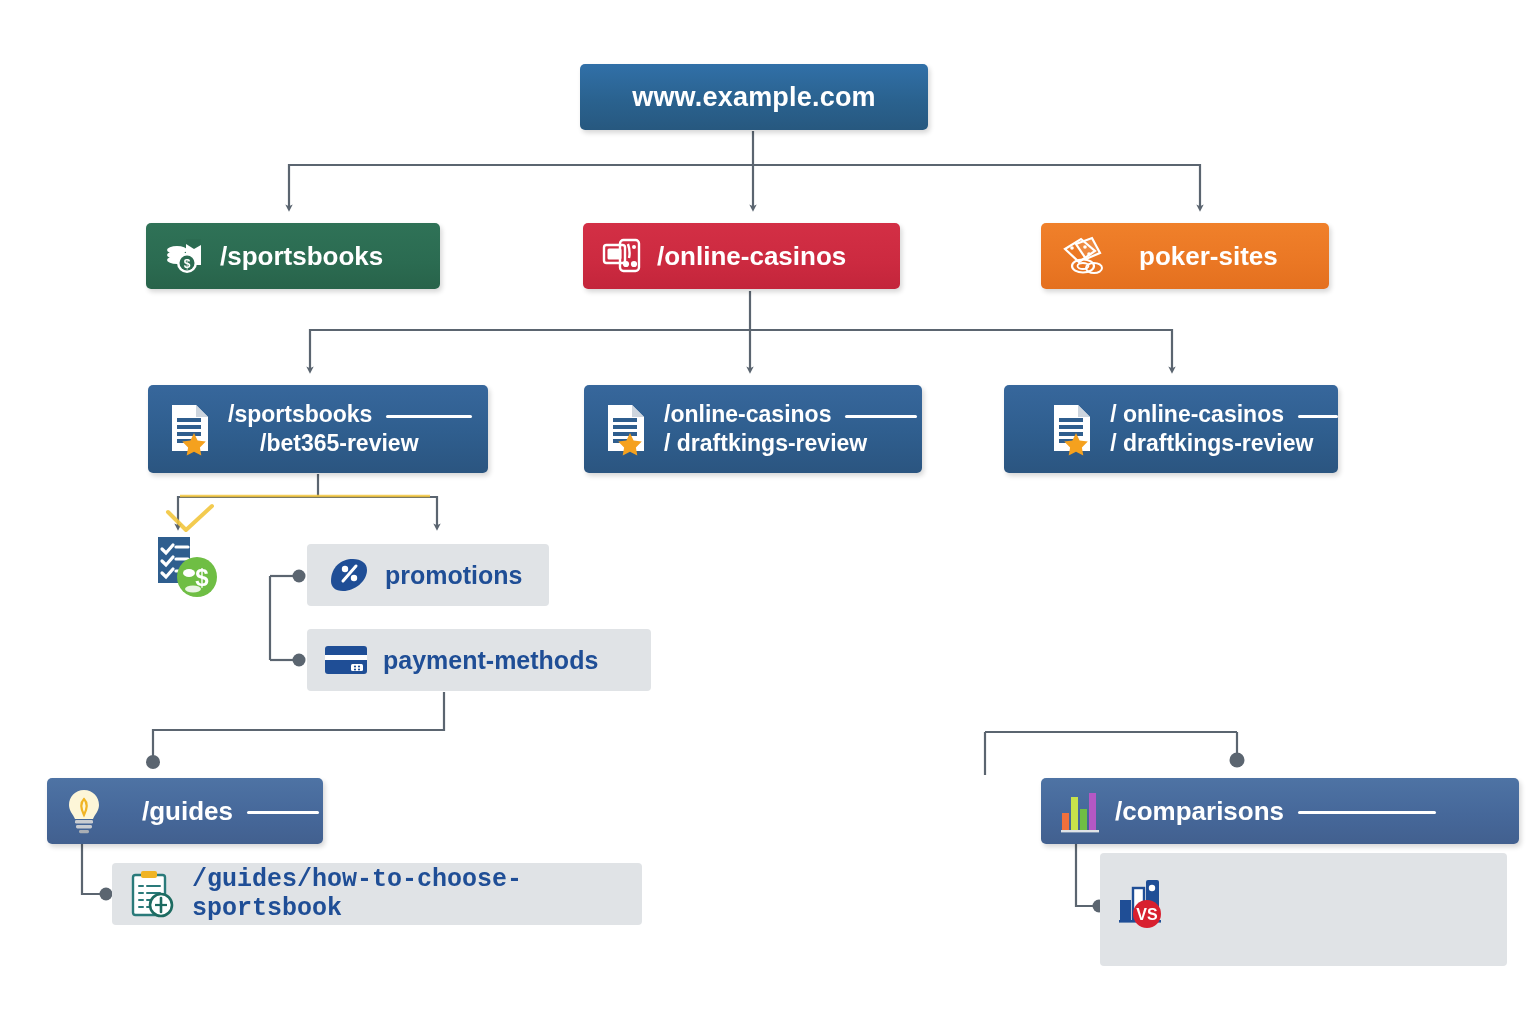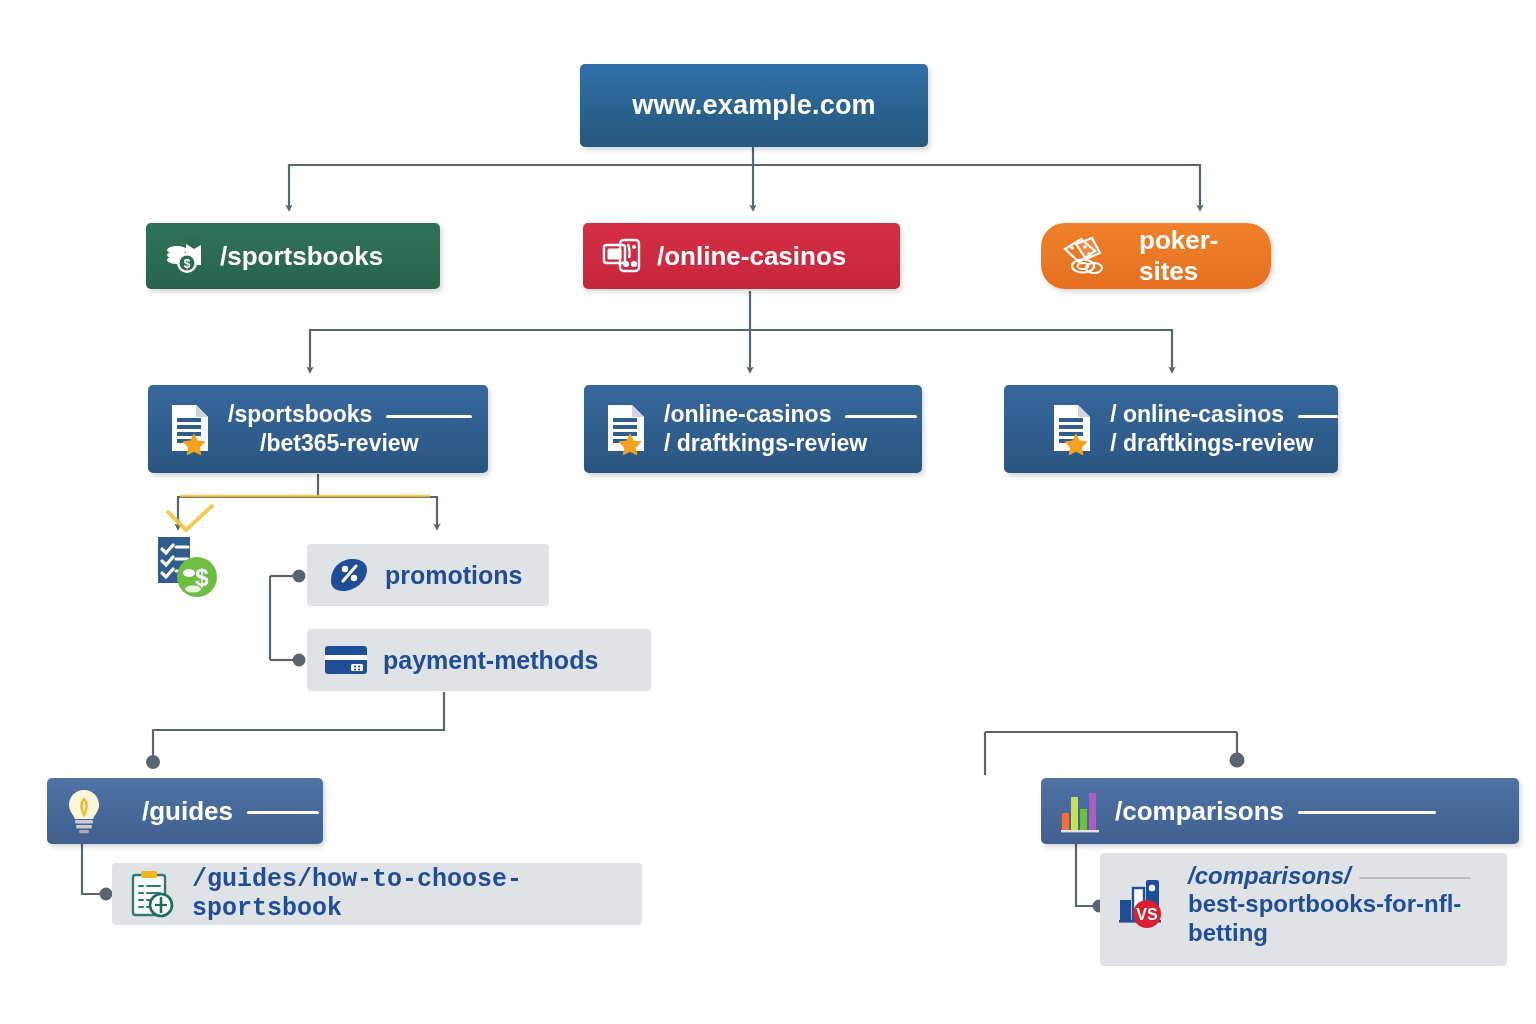--- a/index.html
+++ b/index.html
@@ -39,42 +39,42 @@
     display: flex;
     align-items: center;
     justify-content: center;
   }
   .node .lbl {
     white-space: pre-line;
   }
 
   
   .n-root {
-    left: 580px; top: 64px; width: 348px; height: 83px;
+    left: 580px; top: 64px; width: 348px; height: 66px;
     background: linear-gradient(180deg,#2e6399 0%, #255party 0%, #265c8f 100%);
     background: linear-gradient(180deg,#3170a8 0%, #2a628f 55%, #27587f 100%);
     justify-content: center;
   }
   .n-root .lbl {
     color: #ffffff;
     font-size: 27px;
     font-weight: bold;
     letter-spacing: .2px;
   }
 
   
   .n-l2 { height: 66px; border-radius: 5px; padding-left: 18px; }
   .n-l2 .lbl { color: #ffffff; font-size: 26px; font-weight: 600; margin-left: 12px; }
   .n-sportsbooks { left: 146px; top: 223px; width: 294px;
     background: linear-gradient(180deg,#2f7257 0%, #2b6b51 60%, #28634a 100%); }
   .n-casinos { left: 583px; top: 223px; width: 317px;
     background: linear-gradient(180deg,#d32f45 0%, #cc2a40 60%, #c3253b 100%); }
-  .n-poker { left: 1041px; top: 223px; width: 230px;
+  .n-poker { left: 1041px; top: 223px; width: 288px;
     background: linear-gradient(180deg,#f0802a 0%, #ea7724 60%, #e4701f 100%);
-    justify-content: flex-start; border-radius: 24px; }
+    justify-content: flex-start; }
   .n-poker .lbl { margin-left: 28px; }
 
   
   .n-l3 { height: 88px; border-radius: 5px; padding-left: 16px;
     background: linear-gradient(180deg,#37679c 0%, #2f5e8e 55%, #2b5580 100%); }
   .n-l3 .lbl { color: #ffffff; font-size: 23px; font-weight: 600; margin-left: 10px; line-height: 1.25; }
   .n-rev1 { left: 148px; top: 385px; width: 340px; }
   .n-rev2 { left: 584px; top: 385px; width: 338px; }
   .n-rev3 { left: 1004px; top: 385px; width: 334px; justify-content: flex-end; }
 
@@ -384,16 +384,15 @@
       <svg width="60" height="58" viewBox="0 0 60 58">
         <rect x="4" y="26" width="11" height="20" fill="#1f4e96"></rect>
         <rect x="17" y="14" width="11" height="32" fill="#ffffff" stroke="#1f4e96" stroke-width="2.4"></rect>
         <rect x="30" y="6" width="13" height="40" rx="2" fill="#1f4e96"></rect>
         <circle cx="36" cy="14" r="3.2" fill="#ffffff"></circle>
         <rect x="3" y="46" width="42" height="2.6" fill="#1f4e96"></rect>
         <circle cx="31" cy="40" r="14" fill="#d8202f"></circle>
         <text x="31" y="46" font-size="16" font-weight="bold" fill="#ffffff" text-anchor="middle" font-family="Liberation Sans, sans-serif">VS</text>
       </svg>
     </span>
-    <span class="lbl"><span class="it">/comparisons/</span><span class="rule-grey" style="width:112px"></span><br><span>best-sportbooks-for-nfl-</span><br><span>betting</span></span>
   </div>
 
 </div>
 
 </body></html>

